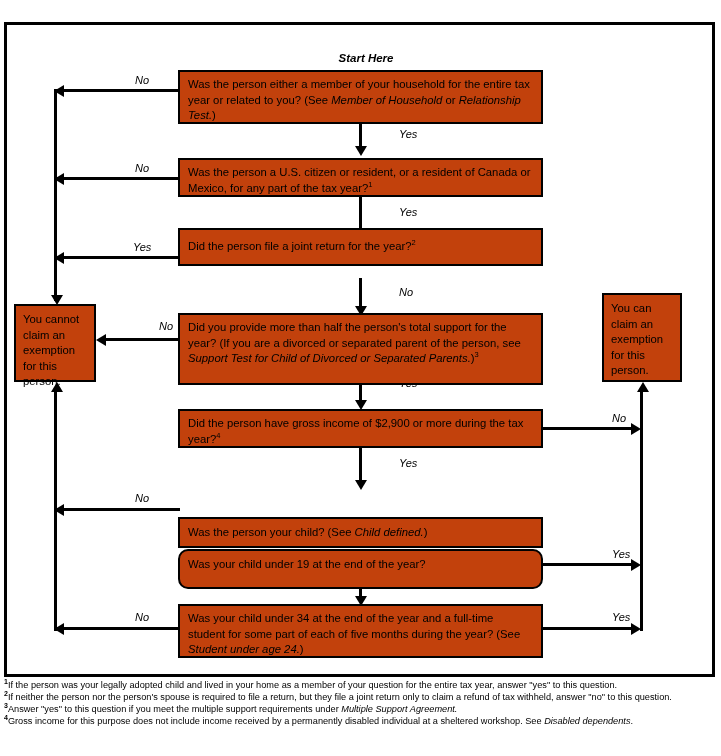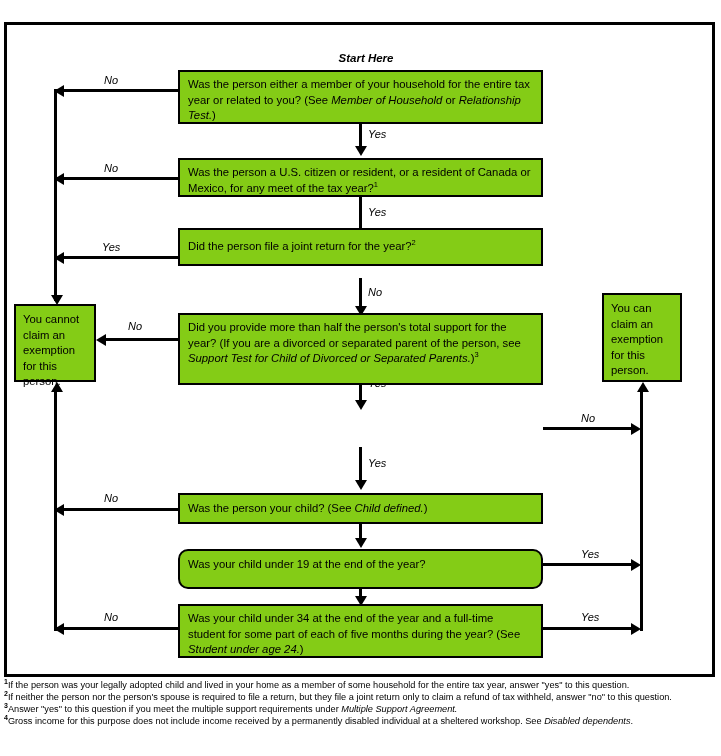--- a/index.html
+++ b/index.html
@@ -45,21 +45,21 @@
     height: 655px;
     border: 3px solid #000;
     box-sizing: border-box;
     background: #fff;
   }
   
   .node {
     position: absolute;
     border: 2px solid #000;
     box-sizing: border-box;
-    background: #84cc16;
+    background: #c2410c;
     font-size: 11.3px;
     line-height: 15.5px;
     padding: 5px 8px 4px 8px;
     z-index: 5;
   }
   .node .it { font-style: italic; }
   .node sup {
     font-size: 7.5px;
     vertical-align: super;
     line-height: 0;
@@ -120,20 +120,21 @@
     border-bottom: 6px solid transparent;
     border-left: 10px solid #000;
   }
   .edge-label {
     position: absolute;
     font-size: 11px;
     font-style: italic;
     white-space: nowrap;
     z-index: 4;
     background: transparent;
+    margin-left: 31px;
   }
   
   #footnotes {
     position: absolute;
     left: 4px;
     top: 680px;
     width: 714px;
     font-size: 9.2px;
     line-height: 11.6px;
   }
@@ -230,52 +231,55 @@
 
   <div class="hline" style="left:543px; top:627px; width:90px;"></div>
   <div class="arrow arrow-right" style="left:631px; top:623px;"></div>
   <div class="edge-label" style="left:581px; top:611px;">Yes</div>
 
   <div class="node" style="left:178px; top:70px; width:365px; height:54px;">
     <span>Was the person either a member of your household for the entire tax year or related to you? (See </span><span class="it">Member of Household</span><span> or </span><span class="it">Relationship Test.</span><span>)</span>
   </div>
 
   <div class="node" style="left:178px; top:158px; width:365px; height:39px;">
-    <span>Was the person a U.S. citizen or resident, or a resident of Canada or Mexico, for any meet of the tax year?</span><sup>1</sup>
+    <span>Was the person a U.S. citizen or resident, or a resident of Canada or Mexico, for any part of the tax year?</span><sup>1</sup>
   </div>
 
   <div class="node" style="left:178px; top:228px; width:365px; height:38px;">
     <span style="display:inline-block; padding-top:4px;"><span>Did the person file a joint return for the year?</span><sup>2</sup></span>
   </div>
 
   <div class="node" style="left:178px; top:313px; width:365px; height:72px;">
     <span>Did you provide more than half the person's total support for the year? (If you are a divorced or separated parent of the person, see </span><span class="it">Support Test for Child of Divorced or Separated Parents.</span><span>)</span><sup>3</sup>
   </div>
 
-
-  <div class="node" style="left:178px; top:493px; width:365px; height:31px;">
+  <div class="node" style="left:178px; top:409px; width:365px; height:39px;">
+    <span>Did the person have gross income of $2,900 or more during the tax year?</span><sup>4</sup>
+  </div>
+
+  <div class="node" style="left:178px; top:517px; width:365px; height:31px;">
     <span style="display:inline-block; padding-top:1px;"><span>Was the person your child? (See </span><span class="it">Child defined.</span><span>)</span></span>
   </div>
 
   <div class="node" style="left:178px; top:549px; width:365px; height:40px;border-radius:10px;">
     <span style="display:inline-block; padding-top:1px;">Was your child under 19 at the end of the year?</span>
   </div>
 
   <div class="node" style="left:178px; top:604px; width:365px; height:54px;">
     <span>Was your child under 34 at the end of the year and a full-time student for some part of each of five months during the year? (See </span><span class="it">Student under age 24.</span><span>)</span>
   </div>
 
   <div class="node terminal" style="left:602px; top:293px; width:80px; height:89px;">
     <span>You can claim an exemption for this person.</span>
   </div>
 
   <div class="node terminal" style="left:14px; top:304px; width:82px; height:78px;">
     <span>You cannot claim an exemption for this person.</span>
   </div>
 
   <div id="footnotes">
-    <p class="fn"><sup>1</sup><span>If the person was your legally adopted child and lived in your home as a member of some household for the entire tax year, answer "yes" to this question.</span></p>
+    <p class="fn"><sup>1</sup><span>If the person was your legally adopted child and lived in your home as a member of your question for the entire tax year, answer "yes" to this question.</span></p>
     <p class="fn"><sup>2</sup><span>If neither the person nor the person's spouse is required to file a return, but they file a joint return only to claim a refund of tax withheld, answer "no" to this question.</span></p>
     <p class="fn"><sup>3</sup><span>Answer "yes" to this question if you meet the multiple support requirements under </span><span class="it">Multiple Support Agreement.</span><span></span></p>
     <p class="fn"><sup>4</sup><span>Gross income for this purpose does not include income received by a permanently disabled individual at a sheltered workshop. See </span><span class="it">Disabled dependents</span><span>.</span></p>
   </div>
 
 </div>
 
 </body></html>

